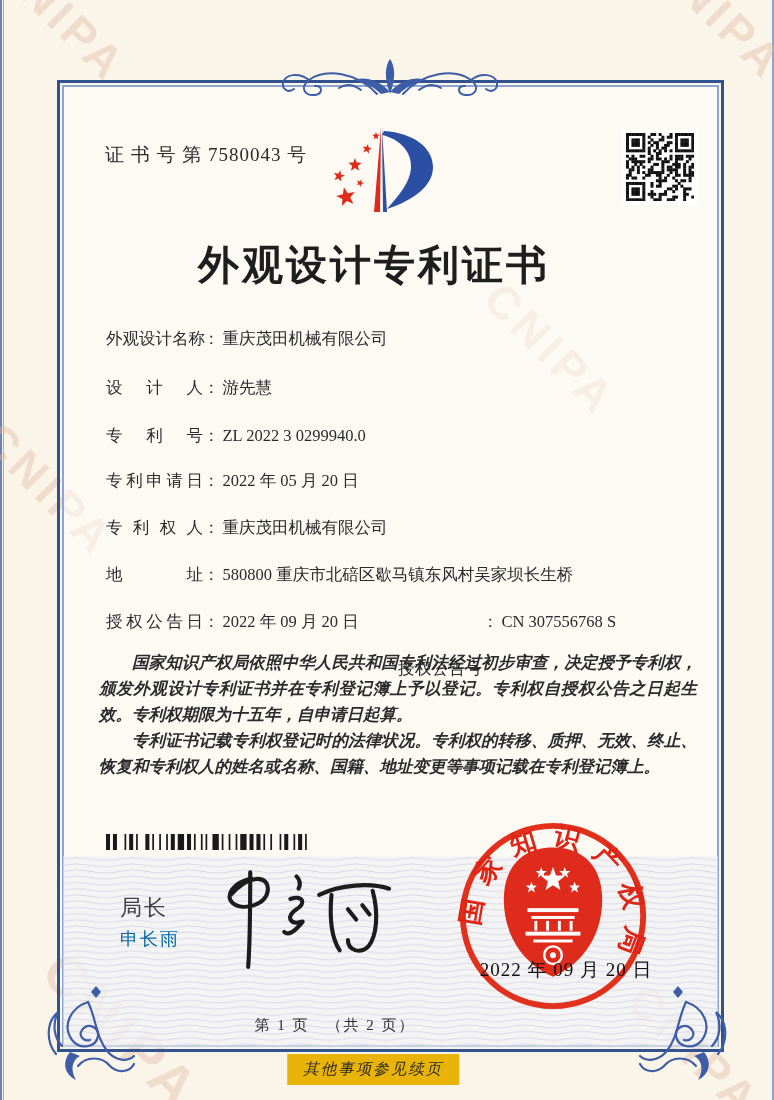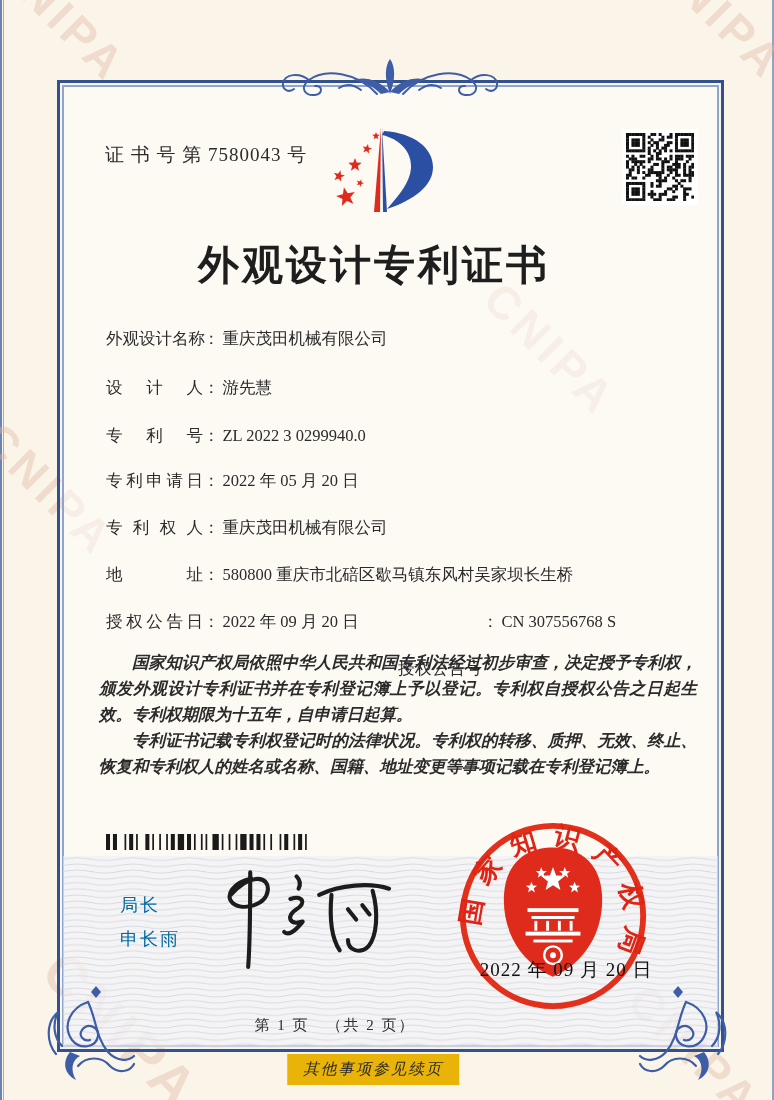--- a/index.html
+++ b/index.html
@@ -40,21 +40,21 @@
   .fvalue{margin-left:3px;}
   .gpair2{position:absolute;left:292px;top:0;white-space:nowrap;}
   .gpair2 .flabel{width:84px;margin-top:47px;}
   
   .paras{left:99px;top:650px;width:598px;font-size:16.5px;line-height:26px;
     text-align:justify;font-style:italic;font-weight:bold;}
   .paras p{margin:0;text-indent:2em;}
   
   .barcode{left:106px;top:834px;}
   
-  .sigtitle{left:120px;top:893px;font-family:Liberation Sans, sans-serif;font-size:18px;letter-spacing:2px;color:#0369a1;}
+  .sigtitle{left:120px;top:893px;font-family:Liberation Sans, sans-serif;font-size:22px;letter-spacing:2px;color:#404040;}
   .signame{left:120px;top:927px;font-family:"Liberation Sans","DejaVu Sans",sans-serif;font-size:18px;letter-spacing:2px;color:#0369a1;}
   .sigsvg{left:216px;top:864px;}
   
   .sealsvg{left:455px;top:818px;}
   .sealdate{left:468px;top:957px;width:196px;text-align:center;
     font-size:19px;letter-spacing:1px;color:#101010;}
   
   .pageinfo{left:57px;top:1016px;width:556px;text-align:center;font-size:15px;letter-spacing:2px;}
   .note{left:387px;top:1054px;transform:translateX(-58%);
     background:#eab308;padding:5px 16px;font-size:15.5px;font-style:italic;letter-spacing:2px;white-space:nowrap;}

